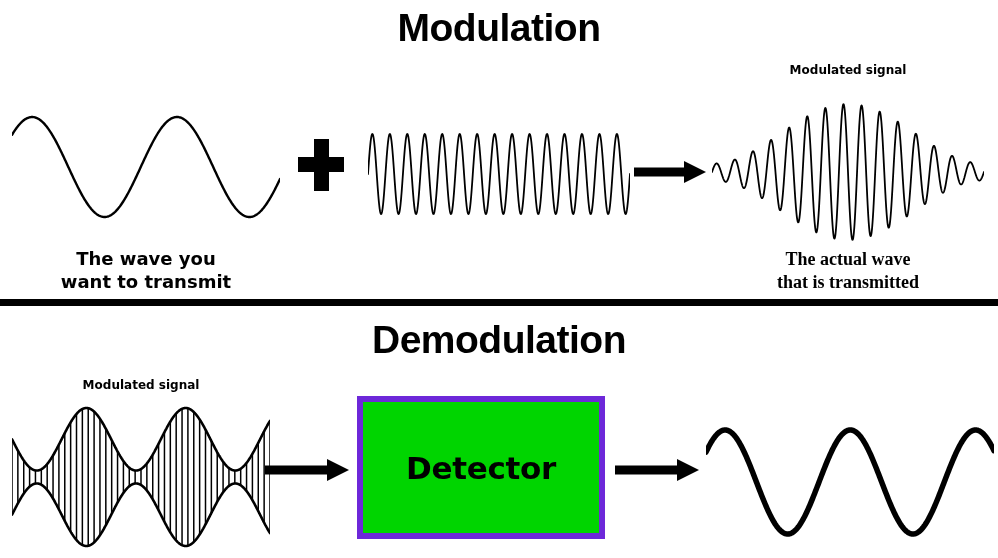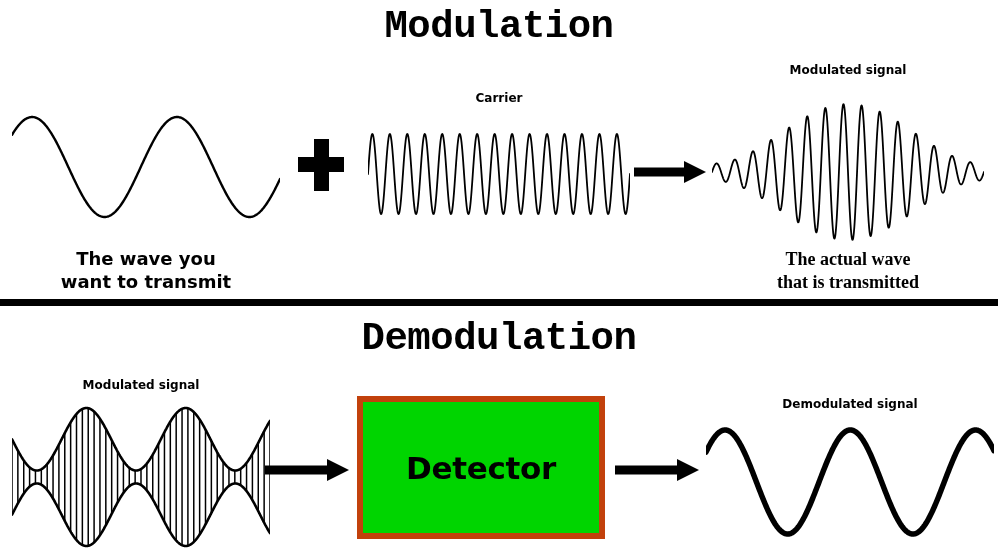--- a/index.html
+++ b/index.html
@@ -24,21 +24,21 @@
   .section-title {
     position: absolute;
     left: 0;
     width: 998px;
     text-align: center;
     font-weight: bold;
     font-size: 39px;
     letter-spacing: -0.5px;
     line-height: 1;
     color: #000;
-    font-family: Liberation Mono, monospace;
+    font-family: Liberation Sans, sans-serif;
   }
   #title-modulation { top: 8px; }
   #title-demodulation { top: 320px; }
 
   
   #divider {
     position: absolute;
     left: 0;
     top: 299px;
     width: 998px;
@@ -94,21 +94,21 @@
   }
 
   
   #detector-box {
     position: absolute;
     left: 357px;
     top: 396px;
     width: 248px;
     height: 143px;
     background: #00d500;
-    border: 6px solid #c2410c;
+    border: 6px solid #6d28d9;
     box-sizing: border-box;
     display: flex;
     align-items: center;
     justify-content: center;
   }
   #detector-label {
     font-weight: bold;
     font-size: 31px;
     color: #000;
     font-family: "DejaVu Sans", sans-serif;
@@ -130,21 +130,20 @@
     </div>
 
   <div class="caption" style="left:12px; top:248px; width:268px;">The wave you
 want to transmit</div>
 
   <div id="plus-sign">
     <span class="bar-h"></span>
     <span class="bar-v"></span>
   </div>
 
-  <div class="sig-label" style="left:368px; top:92px; width:262px;">Carrier</div>
 
   <div class="wave-host" id="host-carrier-wave" style="left: 368px; top: 128px; width: 262px; height: 92px;">
       <svg width="262" height="92" viewBox="0 0 262 92">
         <path d="M0.00 46.00L0.19 43.31L0.37 40.63L0.56 37.98L0.75 35.36L0.94 32.79L1.12 30.28L1.31 27.84L1.50 25.48L1.68 23.22L1.87 21.06L2.06 19.01L2.25 17.09L2.43 15.29L2.62 13.64L2.81 12.13L2.99 10.78L3.18 9.58L3.37 8.55L3.56 7.69L3.74 7.00L3.93 6.49L4.12 6.16L4.30 6.01L4.49 6.04L4.68 6.25L4.87 6.64L5.05 7.21L5.24 7.96L5.43 8.88L5.61 9.96L5.80 11.21L5.99 12.62L6.18 14.18L6.36 15.88L6.55 17.72L6.74 19.68L6.92 21.77L7.11 23.96L7.30 26.26L7.49 28.64L7.67 31.11L7.86 33.64L8.05 36.23L8.23 38.86L8.42 41.52L8.61 44.21L8.80 46.90L8.98 49.59L9.17 52.26L9.36 54.90L9.54 57.50L9.73 60.05L9.92 62.54L10.11 64.95L10.29 67.28L10.48 69.51L10.67 71.64L10.85 73.64L11.04 75.52L11.23 77.27L11.42 78.88L11.60 80.34L11.79 81.64L11.98 82.78L12.16 83.76L12.35 84.56L12.54 85.19L12.73 85.64L12.91 85.91L13.10 86.00L13.29 85.91L13.47 85.64L13.66 85.19L13.85 84.56L14.04 83.76L14.22 82.78L14.41 81.64L14.60 80.34L14.78 78.88L14.97 77.27L15.16 75.52L15.35 73.64L15.53 71.64L15.72 69.51L15.91 67.28L16.09 64.95L16.28 62.54L16.47 60.05L16.66 57.50L16.84 54.90L17.03 52.26L17.22 49.59L17.40 46.90L17.59 44.21L17.78 41.52L17.97 38.86L18.15 36.23L18.34 33.64L18.53 31.11L18.71 28.64L18.90 26.26L19.09 23.96L19.28 21.77L19.46 19.68L19.65 17.72L19.84 15.88L20.02 14.18L20.21 12.62L20.40 11.21L20.59 9.96L20.77 8.88L20.96 7.96L21.15 7.21L21.33 6.64L21.52 6.25L21.71 6.04L21.90 6.01L22.08 6.16L22.27 6.49L22.46 7.00L22.64 7.69L22.83 8.55L23.02 9.58L23.21 10.78L23.39 12.13L23.58 13.64L23.77 15.29L23.95 17.09L24.14 19.01L24.33 21.06L24.52 23.22L24.70 25.48L24.89 27.84L25.08 30.28L25.26 32.79L25.45 35.36L25.64 37.98L25.83 40.63L26.01 43.31L26.20 46.00L26.39 48.69L26.57 51.37L26.76 54.02L26.95 56.64L27.14 59.21L27.32 61.72L27.51 64.16L27.70 66.52L27.88 68.78L28.07 70.94L28.26 72.99L28.45 74.91L28.63 76.71L28.82 78.36L29.01 79.87L29.19 81.22L29.38 82.42L29.57 83.45L29.76 84.31L29.94 85.00L30.13 85.51L30.32 85.84L30.50 85.99L30.69 85.96L30.88 85.75L31.07 85.36L31.25 84.79L31.44 84.04L31.63 83.12L31.81 82.04L32.00 80.79L32.19 79.38L32.38 77.82L32.56 76.12L32.75 74.28L32.94 72.32L33.12 70.23L33.31 68.04L33.50 65.74L33.69 63.36L33.87 60.89L34.06 58.36L34.25 55.77L34.43 53.14L34.62 50.48L34.81 47.79L35.00 45.10L35.18 42.41L35.37 39.74L35.56 37.10L35.74 34.50L35.93 31.95L36.12 29.46L36.31 27.05L36.49 24.72L36.68 22.49L36.87 20.36L37.05 18.36L37.24 16.48L37.43 14.73L37.62 13.12L37.80 11.66L37.99 10.36L38.18 9.22L38.36 8.24L38.55 7.44L38.74 6.81L38.93 6.36L39.11 6.09L39.30 6.00L39.49 6.09L39.67 6.36L39.86 6.81L40.05 7.44L40.24 8.24L40.42 9.22L40.61 10.36L40.80 11.66L40.98 13.12L41.17 14.73L41.36 16.48L41.55 18.36L41.73 20.36L41.92 22.49L42.11 24.72L42.29 27.05L42.48 29.46L42.67 31.95L42.86 34.50L43.04 37.10L43.23 39.74L43.42 42.41L43.60 45.10L43.79 47.79L43.98 50.48L44.17 53.14L44.35 55.77L44.54 58.36L44.73 60.89L44.91 63.36L45.10 65.74L45.29 68.04L45.48 70.23L45.66 72.32L45.85 74.28L46.04 76.12L46.22 77.82L46.41 79.38L46.60 80.79L46.79 82.04L46.97 83.12L47.16 84.04L47.35 84.79L47.53 85.36L47.72 85.75L47.91 85.96L48.10 85.99L48.28 85.84L48.47 85.51L48.66 85.00L48.84 84.31L49.03 83.45L49.22 82.42L49.41 81.22L49.59 79.87L49.78 78.36L49.97 76.71L50.15 74.91L50.34 72.99L50.53 70.94L50.72 68.78L50.90 66.52L51.09 64.16L51.28 61.72L51.46 59.21L51.65 56.64L51.84 54.02L52.03 51.37L52.21 48.69L52.40 46.00L52.59 43.31L52.77 40.63L52.96 37.98L53.15 35.36L53.34 32.79L53.52 30.28L53.71 27.84L53.90 25.48L54.08 23.22L54.27 21.06L54.46 19.01L54.65 17.09L54.83 15.29L55.02 13.64L55.21 12.13L55.39 10.78L55.58 9.58L55.77 8.55L55.96 7.69L56.14 7.00L56.33 6.49L56.52 6.16L56.70 6.01L56.89 6.04L57.08 6.25L57.27 6.64L57.45 7.21L57.64 7.96L57.83 8.88L58.01 9.96L58.20 11.21L58.39 12.62L58.58 14.18L58.76 15.88L58.95 17.72L59.14 19.68L59.32 21.77L59.51 23.96L59.70 26.26L59.89 28.64L60.07 31.11L60.26 33.64L60.45 36.23L60.63 38.86L60.82 41.52L61.01 44.21L61.20 46.90L61.38 49.59L61.57 52.26L61.76 54.90L61.94 57.50L62.13 60.05L62.32 62.54L62.51 64.95L62.69 67.28L62.88 69.51L63.07 71.64L63.25 73.64L63.44 75.52L63.63 77.27L63.82 78.88L64.00 80.34L64.19 81.64L64.38 82.78L64.56 83.76L64.75 84.56L64.94 85.19L65.13 85.64L65.31 85.91L65.50 86.00L65.69 85.91L65.87 85.64L66.06 85.19L66.25 84.56L66.44 83.76L66.62 82.78L66.81 81.64L67.00 80.34L67.18 78.88L67.37 77.27L67.56 75.52L67.75 73.64L67.93 71.64L68.12 69.51L68.31 67.28L68.49 64.95L68.68 62.54L68.87 60.05L69.06 57.50L69.24 54.90L69.43 52.26L69.62 49.59L69.80 46.90L69.99 44.21L70.18 41.52L70.37 38.86L70.55 36.23L70.74 33.64L70.93 31.11L71.11 28.64L71.30 26.26L71.49 23.96L71.68 21.77L71.86 19.68L72.05 17.72L72.24 15.88L72.42 14.18L72.61 12.62L72.80 11.21L72.99 9.96L73.17 8.88L73.36 7.96L73.55 7.21L73.73 6.64L73.92 6.25L74.11 6.04L74.30 6.01L74.48 6.16L74.67 6.49L74.86 7.00L75.04 7.69L75.23 8.55L75.42 9.58L75.61 10.78L75.79 12.13L75.98 13.64L76.17 15.29L76.35 17.09L76.54 19.01L76.73 21.06L76.92 23.22L77.10 25.48L77.29 27.84L77.48 30.28L77.66 32.79L77.85 35.36L78.04 37.98L78.23 40.63L78.41 43.31L78.60 46.00L78.79 48.69L78.97 51.37L79.16 54.02L79.35 56.64L79.54 59.21L79.72 61.72L79.91 64.16L80.10 66.52L80.28 68.78L80.47 70.94L80.66 72.99L80.85 74.91L81.03 76.71L81.22 78.36L81.41 79.87L81.59 81.22L81.78 82.42L81.97 83.45L82.16 84.31L82.34 85.00L82.53 85.51L82.72 85.84L82.90 85.99L83.09 85.96L83.28 85.75L83.47 85.36L83.65 84.79L83.84 84.04L84.03 83.12L84.21 82.04L84.40 80.79L84.59 79.38L84.78 77.82L84.96 76.12L85.15 74.28L85.34 72.32L85.52 70.23L85.71 68.04L85.90 65.74L86.09 63.36L86.27 60.89L86.46 58.36L86.65 55.77L86.83 53.14L87.02 50.48L87.21 47.79L87.40 45.10L87.58 42.41L87.77 39.74L87.96 37.10L88.14 34.50L88.33 31.95L88.52 29.46L88.71 27.05L88.89 24.72L89.08 22.49L89.27 20.36L89.45 18.36L89.64 16.48L89.83 14.73L90.02 13.12L90.20 11.66L90.39 10.36L90.58 9.22L90.76 8.24L90.95 7.44L91.14 6.81L91.33 6.36L91.51 6.09L91.70 6.00L91.89 6.09L92.07 6.36L92.26 6.81L92.45 7.44L92.64 8.24L92.82 9.22L93.01 10.36L93.20 11.66L93.38 13.12L93.57 14.73L93.76 16.48L93.95 18.36L94.13 20.36L94.32 22.49L94.51 24.72L94.69 27.05L94.88 29.46L95.07 31.95L95.26 34.50L95.44 37.10L95.63 39.74L95.82 42.41L96.00 45.10L96.19 47.79L96.38 50.48L96.57 53.14L96.75 55.77L96.94 58.36L97.13 60.89L97.31 63.36L97.50 65.74L97.69 68.04L97.88 70.23L98.06 72.32L98.25 74.28L98.44 76.12L98.62 77.82L98.81 79.38L99.00 80.79L99.19 82.04L99.37 83.12L99.56 84.04L99.75 84.79L99.93 85.36L100.12 85.75L100.31 85.96L100.50 85.99L100.68 85.84L100.87 85.51L101.06 85.00L101.24 84.31L101.43 83.45L101.62 82.42L101.81 81.22L101.99 79.87L102.18 78.36L102.37 76.71L102.55 74.91L102.74 72.99L102.93 70.94L103.12 68.78L103.30 66.52L103.49 64.16L103.68 61.72L103.86 59.21L104.05 56.64L104.24 54.02L104.43 51.37L104.61 48.69L104.80 46.00L104.99 43.31L105.17 40.63L105.36 37.98L105.55 35.36L105.74 32.79L105.92 30.28L106.11 27.84L106.30 25.48L106.48 23.22L106.67 21.06L106.86 19.01L107.05 17.09L107.23 15.29L107.42 13.64L107.61 12.13L107.79 10.78L107.98 9.58L108.17 8.55L108.36 7.69L108.54 7.00L108.73 6.49L108.92 6.16L109.10 6.01L109.29 6.04L109.48 6.25L109.67 6.64L109.85 7.21L110.04 7.96L110.23 8.88L110.41 9.96L110.60 11.21L110.79 12.62L110.98 14.18L111.16 15.88L111.35 17.72L111.54 19.68L111.72 21.77L111.91 23.96L112.10 26.26L112.29 28.64L112.47 31.11L112.66 33.64L112.85 36.23L113.03 38.86L113.22 41.52L113.41 44.21L113.60 46.90L113.78 49.59L113.97 52.26L114.16 54.90L114.34 57.50L114.53 60.05L114.72 62.54L114.91 64.95L115.09 67.28L115.28 69.51L115.47 71.64L115.65 73.64L115.84 75.52L116.03 77.27L116.22 78.88L116.40 80.34L116.59 81.64L116.78 82.78L116.96 83.76L117.15 84.56L117.34 85.19L117.53 85.64L117.71 85.91L117.90 86.00L118.09 85.91L118.27 85.64L118.46 85.19L118.65 84.56L118.84 83.76L119.02 82.78L119.21 81.64L119.40 80.34L119.58 78.88L119.77 77.27L119.96 75.52L120.15 73.64L120.33 71.64L120.52 69.51L120.71 67.28L120.89 64.95L121.08 62.54L121.27 60.05L121.46 57.50L121.64 54.90L121.83 52.26L122.02 49.59L122.20 46.90L122.39 44.21L122.58 41.52L122.77 38.86L122.95 36.23L123.14 33.64L123.33 31.11L123.51 28.64L123.70 26.26L123.89 23.96L124.08 21.77L124.26 19.68L124.45 17.72L124.64 15.88L124.82 14.18L125.01 12.62L125.20 11.21L125.39 9.96L125.57 8.88L125.76 7.96L125.95 7.21L126.13 6.64L126.32 6.25L126.51 6.04L126.70 6.01L126.88 6.16L127.07 6.49L127.26 7.00L127.44 7.69L127.63 8.55L127.82 9.58L128.01 10.78L128.19 12.13L128.38 13.64L128.57 15.29L128.75 17.09L128.94 19.01L129.13 21.06L129.32 23.22L129.50 25.48L129.69 27.84L129.88 30.28L130.06 32.79L130.25 35.36L130.44 37.98L130.63 40.63L130.81 43.31L131.00 46.00L131.19 48.69L131.37 51.37L131.56 54.02L131.75 56.64L131.94 59.21L132.12 61.72L132.31 64.16L132.50 66.52L132.68 68.78L132.87 70.94L133.06 72.99L133.25 74.91L133.43 76.71L133.62 78.36L133.81 79.87L133.99 81.22L134.18 82.42L134.37 83.45L134.56 84.31L134.74 85.00L134.93 85.51L135.12 85.84L135.30 85.99L135.49 85.96L135.68 85.75L135.87 85.36L136.05 84.79L136.24 84.04L136.43 83.12L136.61 82.04L136.80 80.79L136.99 79.38L137.18 77.82L137.36 76.12L137.55 74.28L137.74 72.32L137.92 70.23L138.11 68.04L138.30 65.74L138.49 63.36L138.67 60.89L138.86 58.36L139.05 55.77L139.23 53.14L139.42 50.48L139.61 47.79L139.80 45.10L139.98 42.41L140.17 39.74L140.36 37.10L140.54 34.50L140.73 31.95L140.92 29.46L141.11 27.05L141.29 24.72L141.48 22.49L141.67 20.36L141.85 18.36L142.04 16.48L142.23 14.73L142.42 13.12L142.60 11.66L142.79 10.36L142.98 9.22L143.16 8.24L143.35 7.44L143.54 6.81L143.73 6.36L143.91 6.09L144.10 6.00L144.29 6.09L144.47 6.36L144.66 6.81L144.85 7.44L145.04 8.24L145.22 9.22L145.41 10.36L145.60 11.66L145.78 13.12L145.97 14.73L146.16 16.48L146.35 18.36L146.53 20.36L146.72 22.49L146.91 24.72L147.09 27.05L147.28 29.46L147.47 31.95L147.66 34.50L147.84 37.10L148.03 39.74L148.22 42.41L148.40 45.10L148.59 47.79L148.78 50.48L148.97 53.14L149.15 55.77L149.34 58.36L149.53 60.89L149.71 63.36L149.90 65.74L150.09 68.04L150.28 70.23L150.46 72.32L150.65 74.28L150.84 76.12L151.02 77.82L151.21 79.38L151.40 80.79L151.59 82.04L151.77 83.12L151.96 84.04L152.15 84.79L152.33 85.36L152.52 85.75L152.71 85.96L152.90 85.99L153.08 85.84L153.27 85.51L153.46 85.00L153.64 84.31L153.83 83.45L154.02 82.42L154.21 81.22L154.39 79.87L154.58 78.36L154.77 76.71L154.95 74.91L155.14 72.99L155.33 70.94L155.52 68.78L155.70 66.52L155.89 64.16L156.08 61.72L156.26 59.21L156.45 56.64L156.64 54.02L156.83 51.37L157.01 48.69L157.20 46.00L157.39 43.31L157.57 40.63L157.76 37.98L157.95 35.36L158.14 32.79L158.32 30.28L158.51 27.84L158.70 25.48L158.88 23.22L159.07 21.06L159.26 19.01L159.45 17.09L159.63 15.29L159.82 13.64L160.01 12.13L160.19 10.78L160.38 9.58L160.57 8.55L160.76 7.69L160.94 7.00L161.13 6.49L161.32 6.16L161.50 6.01L161.69 6.04L161.88 6.25L162.07 6.64L162.25 7.21L162.44 7.96L162.63 8.88L162.81 9.96L163.00 11.21L163.19 12.62L163.38 14.18L163.56 15.88L163.75 17.72L163.94 19.68L164.12 21.77L164.31 23.96L164.50 26.26L164.69 28.64L164.87 31.11L165.06 33.64L165.25 36.23L165.43 38.86L165.62 41.52L165.81 44.21L166.00 46.90L166.18 49.59L166.37 52.26L166.56 54.90L166.74 57.50L166.93 60.05L167.12 62.54L167.31 64.95L167.49 67.28L167.68 69.51L167.87 71.64L168.05 73.64L168.24 75.52L168.43 77.27L168.62 78.88L168.80 80.34L168.99 81.64L169.18 82.78L169.36 83.76L169.55 84.56L169.74 85.19L169.93 85.64L170.11 85.91L170.30 86.00L170.49 85.91L170.67 85.64L170.86 85.19L171.05 84.56L171.24 83.76L171.42 82.78L171.61 81.64L171.80 80.34L171.98 78.88L172.17 77.27L172.36 75.52L172.55 73.64L172.73 71.64L172.92 69.51L173.11 67.28L173.29 64.95L173.48 62.54L173.67 60.05L173.86 57.50L174.04 54.90L174.23 52.26L174.42 49.59L174.60 46.90L174.79 44.21L174.98 41.52L175.17 38.86L175.35 36.23L175.54 33.64L175.73 31.11L175.91 28.64L176.10 26.26L176.29 23.96L176.48 21.77L176.66 19.68L176.85 17.72L177.04 15.88L177.22 14.18L177.41 12.62L177.60 11.21L177.79 9.96L177.97 8.88L178.16 7.96L178.35 7.21L178.53 6.64L178.72 6.25L178.91 6.04L179.10 6.01L179.28 6.16L179.47 6.49L179.66 7.00L179.84 7.69L180.03 8.55L180.22 9.58L180.41 10.78L180.59 12.13L180.78 13.64L180.97 15.29L181.15 17.09L181.34 19.01L181.53 21.06L181.72 23.22L181.90 25.48L182.09 27.84L182.28 30.28L182.46 32.79L182.65 35.36L182.84 37.98L183.03 40.63L183.21 43.31L183.40 46.00L183.59 48.69L183.77 51.37L183.96 54.02L184.15 56.64L184.34 59.21L184.52 61.72L184.71 64.16L184.90 66.52L185.08 68.78L185.27 70.94L185.46 72.99L185.65 74.91L185.83 76.71L186.02 78.36L186.21 79.87L186.39 81.22L186.58 82.42L186.77 83.45L186.96 84.31L187.14 85.00L187.33 85.51L187.52 85.84L187.70 85.99L187.89 85.96L188.08 85.75L188.27 85.36L188.45 84.79L188.64 84.04L188.83 83.12L189.01 82.04L189.20 80.79L189.39 79.38L189.58 77.82L189.76 76.12L189.95 74.28L190.14 72.32L190.32 70.23L190.51 68.04L190.70 65.74L190.89 63.36L191.07 60.89L191.26 58.36L191.45 55.77L191.63 53.14L191.82 50.48L192.01 47.79L192.20 45.10L192.38 42.41L192.57 39.74L192.76 37.10L192.94 34.50L193.13 31.95L193.32 29.46L193.51 27.05L193.69 24.72L193.88 22.49L194.07 20.36L194.25 18.36L194.44 16.48L194.63 14.73L194.82 13.12L195.00 11.66L195.19 10.36L195.38 9.22L195.56 8.24L195.75 7.44L195.94 6.81L196.13 6.36L196.31 6.09L196.50 6.00L196.69 6.09L196.87 6.36L197.06 6.81L197.25 7.44L197.44 8.24L197.62 9.22L197.81 10.36L198.00 11.66L198.18 13.12L198.37 14.73L198.56 16.48L198.75 18.36L198.93 20.36L199.12 22.49L199.31 24.72L199.49 27.05L199.68 29.46L199.87 31.95L200.06 34.50L200.24 37.10L200.43 39.74L200.62 42.41L200.80 45.10L200.99 47.79L201.18 50.48L201.37 53.14L201.55 55.77L201.74 58.36L201.93 60.89L202.11 63.36L202.30 65.74L202.49 68.04L202.68 70.23L202.86 72.32L203.05 74.28L203.24 76.12L203.42 77.82L203.61 79.38L203.80 80.79L203.99 82.04L204.17 83.12L204.36 84.04L204.55 84.79L204.73 85.36L204.92 85.75L205.11 85.96L205.30 85.99L205.48 85.84L205.67 85.51L205.86 85.00L206.04 84.31L206.23 83.45L206.42 82.42L206.61 81.22L206.79 79.87L206.98 78.36L207.17 76.71L207.35 74.91L207.54 72.99L207.73 70.94L207.92 68.78L208.10 66.52L208.29 64.16L208.48 61.72L208.66 59.21L208.85 56.64L209.04 54.02L209.23 51.37L209.41 48.69L209.60 46.00L209.79 43.31L209.97 40.63L210.16 37.98L210.35 35.36L210.54 32.79L210.72 30.28L210.91 27.84L211.10 25.48L211.28 23.22L211.47 21.06L211.66 19.01L211.85 17.09L212.03 15.29L212.22 13.64L212.41 12.13L212.59 10.78L212.78 9.58L212.97 8.55L213.16 7.69L213.34 7.00L213.53 6.49L213.72 6.16L213.90 6.01L214.09 6.04L214.28 6.25L214.47 6.64L214.65 7.21L214.84 7.96L215.03 8.88L215.21 9.96L215.40 11.21L215.59 12.62L215.78 14.18L215.96 15.88L216.15 17.72L216.34 19.68L216.52 21.77L216.71 23.96L216.90 26.26L217.09 28.64L217.27 31.11L217.46 33.64L217.65 36.23L217.83 38.86L218.02 41.52L218.21 44.21L218.40 46.90L218.58 49.59L218.77 52.26L218.96 54.90L219.14 57.50L219.33 60.05L219.52 62.54L219.71 64.95L219.89 67.28L220.08 69.51L220.27 71.64L220.45 73.64L220.64 75.52L220.83 77.27L221.02 78.88L221.20 80.34L221.39 81.64L221.58 82.78L221.76 83.76L221.95 84.56L222.14 85.19L222.33 85.64L222.51 85.91L222.70 86.00L222.89 85.91L223.07 85.64L223.26 85.19L223.45 84.56L223.64 83.76L223.82 82.78L224.01 81.64L224.20 80.34L224.38 78.88L224.57 77.27L224.76 75.52L224.95 73.64L225.13 71.64L225.32 69.51L225.51 67.28L225.69 64.95L225.88 62.54L226.07 60.05L226.26 57.50L226.44 54.90L226.63 52.26L226.82 49.59L227.00 46.90L227.19 44.21L227.38 41.52L227.57 38.86L227.75 36.23L227.94 33.64L228.13 31.11L228.31 28.64L228.50 26.26L228.69 23.96L228.88 21.77L229.06 19.68L229.25 17.72L229.44 15.88L229.62 14.18L229.81 12.62L230.00 11.21L230.19 9.96L230.37 8.88L230.56 7.96L230.75 7.21L230.93 6.64L231.12 6.25L231.31 6.04L231.50 6.01L231.68 6.16L231.87 6.49L232.06 7.00L232.24 7.69L232.43 8.55L232.62 9.58L232.81 10.78L232.99 12.13L233.18 13.64L233.37 15.29L233.55 17.09L233.74 19.01L233.93 21.06L234.12 23.22L234.30 25.48L234.49 27.84L234.68 30.28L234.86 32.79L235.05 35.36L235.24 37.98L235.43 40.63L235.61 43.31L235.80 46.00L235.99 48.69L236.17 51.37L236.36 54.02L236.55 56.64L236.74 59.21L236.92 61.72L237.11 64.16L237.30 66.52L237.48 68.78L237.67 70.94L237.86 72.99L238.05 74.91L238.23 76.71L238.42 78.36L238.61 79.87L238.79 81.22L238.98 82.42L239.17 83.45L239.36 84.31L239.54 85.00L239.73 85.51L239.92 85.84L240.10 85.99L240.29 85.96L240.48 85.75L240.67 85.36L240.85 84.79L241.04 84.04L241.23 83.12L241.41 82.04L241.60 80.79L241.79 79.38L241.98 77.82L242.16 76.12L242.35 74.28L242.54 72.32L242.72 70.23L242.91 68.04L243.10 65.74L243.29 63.36L243.47 60.89L243.66 58.36L243.85 55.77L244.03 53.14L244.22 50.48L244.41 47.79L244.60 45.10L244.78 42.41L244.97 39.74L245.16 37.10L245.34 34.50L245.53 31.95L245.72 29.46L245.91 27.05L246.09 24.72L246.28 22.49L246.47 20.36L246.65 18.36L246.84 16.48L247.03 14.73L247.22 13.12L247.40 11.66L247.59 10.36L247.78 9.22L247.96 8.24L248.15 7.44L248.34 6.81L248.53 6.36L248.71 6.09L248.90 6.00L249.09 6.09L249.27 6.36L249.46 6.81L249.65 7.44L249.84 8.24L250.02 9.22L250.21 10.36L250.40 11.66L250.58 13.12L250.77 14.73L250.96 16.48L251.15 18.36L251.33 20.36L251.52 22.49L251.71 24.72L251.89 27.05L252.08 29.46L252.27 31.95L252.46 34.50L252.64 37.10L252.83 39.74L253.02 42.41L253.20 45.10L253.39 47.79L253.58 50.48L253.77 53.14L253.95 55.77L254.14 58.36L254.33 60.89L254.51 63.36L254.70 65.74L254.89 68.04L255.08 70.23L255.26 72.32L255.45 74.28L255.64 76.12L255.82 77.82L256.01 79.38L256.20 80.79L256.39 82.04L256.57 83.12L256.76 84.04L256.95 84.79L257.13 85.36L257.32 85.75L257.51 85.96L257.70 85.99L257.88 85.84L258.07 85.51L258.26 85.00L258.44 84.31L258.63 83.45L258.82 82.42L259.01 81.22L259.19 79.87L259.38 78.36L259.57 76.71L259.75 74.91L259.94 72.99L260.13 70.94L260.32 68.78L260.50 66.52L260.69 64.16L260.88 61.72L261.06 59.21L261.25 56.64L261.44 54.02L261.63 51.37L261.81 48.69L262.00 46.00" fill="none" stroke="#000000" stroke-width="1.8" stroke-linecap="round" stroke-linejoin="round"></path>
       </svg>
     </div>
 
 
   <div class="wave-host" id="host-arrow-modulation" style="left: 634px; top: 158px;">
       <svg width="72" height="28" viewBox="0 0 72 28">
@@ -235,21 +234,20 @@
     <span id="detector-label">Detector</span>
   </div>
 
   <div class="wave-host" id="host-arrow-detector-out" style="left: 615px; top: 456px;">
       <svg width="84" height="28" viewBox="0 0 84 28">
         <rect x="0" y="9.5" width="62" height="9" fill="#000000"></rect>
         <path d="M62 3L84 14L62 25Z" fill="#000000"></path>
       </svg>
     </div>
 
-  <div class="sig-label" style="left:706px; top:398px; width:288px;">Demodulated signal</div>
 
   <div class="wave-host" id="host-demodulated-wave" style="left: 706px; top: 420px; width: 288px; height: 124px;">
       <svg width="288" height="124" viewBox="0 0 288 124">
         <path d="M0.00 32.17L0.72 30.65L1.44 29.18L2.16 27.74L2.88 26.35L3.60 25.01L4.32 23.71L5.04 22.46L5.76 21.27L6.48 20.13L7.20 19.04L7.92 18.01L8.64 17.04L9.36 16.13L10.08 15.27L10.80 14.48L11.52 13.75L12.24 13.08L12.96 12.47L13.68 11.93L14.40 11.46L15.12 11.05L15.84 10.71L16.56 10.43L17.28 10.22L18.00 10.08L18.72 10.01L19.44 10.01L20.16 10.07L20.88 10.20L21.60 10.40L22.32 10.66L23.04 11.00L23.76 11.40L24.48 11.86L25.20 12.39L25.92 12.99L26.64 13.65L27.36 14.37L28.08 15.16L28.80 16.00L29.52 16.91L30.24 17.87L30.96 18.90L31.68 19.97L32.40 21.11L33.12 22.29L33.84 23.53L34.56 24.82L35.28 26.16L36.00 27.54L36.72 28.97L37.44 30.45L38.16 31.96L38.88 33.51L39.60 35.10L40.32 36.73L41.04 38.38L41.76 40.07L42.48 41.79L43.20 43.53L43.92 45.30L44.64 47.09L45.36 48.90L46.08 50.73L46.80 52.57L47.52 54.42L48.24 56.28L48.96 58.16L49.68 60.03L50.40 61.91L51.12 63.79L51.84 65.66L52.56 67.53L53.28 69.40L54.00 71.25L54.72 73.10L55.44 74.92L56.16 76.73L56.88 78.53L57.60 80.30L58.32 82.04L59.04 83.76L59.76 85.45L60.48 87.11L61.20 88.74L61.92 90.34L62.64 91.89L63.36 93.41L64.08 94.89L64.80 96.32L65.52 97.71L66.24 99.05L66.96 100.34L67.68 101.59L68.40 102.78L69.12 103.92L69.84 105.00L70.56 106.03L71.28 107.00L72.00 107.91L72.72 108.77L73.44 109.56L74.16 110.28L74.88 110.95L75.60 111.55L76.32 112.09L77.04 112.56L77.76 112.97L78.48 113.31L79.20 113.58L79.92 113.78L80.64 113.92L81.36 113.99L82.08 113.99L82.80 113.93L83.52 113.79L84.24 113.59L84.96 113.32L85.68 112.99L86.40 112.58L87.12 112.12L87.84 111.58L88.56 110.98L89.28 110.32L90.00 109.60L90.72 108.81L91.44 107.96L92.16 107.05L92.88 106.08L93.60 105.06L94.32 103.98L95.04 102.84L95.76 101.65L96.48 100.41L97.20 99.12L97.92 97.78L98.64 96.40L99.36 94.96L100.08 93.49L100.80 91.97L101.52 90.42L102.24 88.83L102.96 87.20L103.68 85.54L104.40 83.85L105.12 82.13L105.84 80.39L106.56 78.62L107.28 76.83L108.00 75.02L108.72 73.19L109.44 71.35L110.16 69.50L110.88 67.63L111.60 65.76L112.32 63.89L113.04 62.01L113.76 60.13L114.48 58.25L115.20 56.38L115.92 54.52L116.64 52.67L117.36 50.82L118.08 49.00L118.80 47.19L119.52 45.40L120.24 43.63L120.96 41.88L121.68 40.16L122.40 38.47L123.12 36.81L123.84 35.19L124.56 33.60L125.28 32.04L126.00 30.52L126.72 29.05L127.44 27.62L128.16 26.23L128.88 24.89L129.60 23.60L130.32 22.36L131.04 21.17L131.76 20.03L132.48 18.95L133.20 17.93L133.92 16.96L134.64 16.05L135.36 15.20L136.08 14.41L136.80 13.69L137.52 13.02L138.24 12.42L138.96 11.89L139.68 11.42L140.40 11.02L141.12 10.68L141.84 10.41L142.56 10.21L143.28 10.07L144.00 10.01L144.72 10.01L145.44 10.08L146.16 10.21L146.88 10.42L147.60 10.69L148.32 11.03L149.04 11.43L149.76 11.91L150.48 12.44L151.20 13.04L151.92 13.71L152.64 14.44L153.36 15.23L154.08 16.08L154.80 16.99L155.52 17.96L156.24 18.99L156.96 20.07L157.68 21.21L158.40 22.40L159.12 23.64L159.84 24.94L160.56 26.28L161.28 27.67L162.00 29.10L162.72 30.58L163.44 32.09L164.16 33.65L164.88 35.24L165.60 36.87L166.32 38.53L167.04 40.22L167.76 41.94L168.48 43.69L169.20 45.46L169.92 47.25L170.64 49.06L171.36 50.89L172.08 52.73L172.80 54.58L173.52 56.45L174.24 58.32L174.96 60.19L175.68 62.07L176.40 63.95L177.12 65.83L177.84 67.70L178.56 69.56L179.28 71.41L180.00 73.25L180.72 75.08L181.44 76.89L182.16 78.68L182.88 80.45L183.60 82.19L184.32 83.91L185.04 85.60L185.76 87.26L186.48 88.88L187.20 90.47L187.92 92.03L188.64 93.54L189.36 95.01L190.08 96.44L190.80 97.83L191.52 99.17L192.24 100.45L192.96 101.69L193.68 102.88L194.40 104.02L195.12 105.09L195.84 106.12L196.56 107.08L197.28 107.99L198.00 108.84L198.72 109.62L199.44 110.35L200.16 111.01L200.88 111.60L201.60 112.13L202.32 112.60L203.04 113.00L203.76 113.33L204.48 113.60L205.20 113.80L205.92 113.93L206.64 113.99L207.36 113.99L208.08 113.92L208.80 113.78L209.52 113.57L210.24 113.30L210.96 112.95L211.68 112.55L212.40 112.07L213.12 111.53L213.84 110.93L214.56 110.26L215.28 109.53L216.00 108.74L216.72 107.88L217.44 106.97L218.16 106.00L218.88 104.97L219.60 103.88L220.32 102.74L221.04 101.55L221.76 100.30L222.48 99.01L223.20 97.66L223.92 96.27L224.64 94.84L225.36 93.36L226.08 91.84L226.80 90.28L227.52 88.69L228.24 87.06L228.96 85.40L229.68 83.70L230.40 81.98L231.12 80.24L231.84 78.47L232.56 76.67L233.28 74.86L234.00 73.03L234.72 71.19L235.44 69.34L236.16 67.47L236.88 65.60L237.60 63.72L238.32 61.85L239.04 59.97L239.76 58.09L240.48 56.22L241.20 54.36L241.92 52.51L242.64 50.67L243.36 48.84L244.08 47.03L244.80 45.24L245.52 43.48L246.24 41.73L246.96 40.02L247.68 38.33L248.40 36.67L249.12 35.05L249.84 33.46L250.56 31.91L251.28 30.39L252.00 28.92L252.72 27.50L253.44 26.11L254.16 24.78L254.88 23.49L255.60 22.25L256.32 21.07L257.04 19.94L257.76 18.86L258.48 17.84L259.20 16.88L259.92 15.97L260.64 15.13L261.36 14.35L262.08 13.62L262.80 12.97L263.52 12.37L264.24 11.85L264.96 11.38L265.68 10.99L266.40 10.65L267.12 10.39L267.84 10.19L268.56 10.07L269.28 10.01L270.00 10.01L270.72 10.09L271.44 10.23L272.16 10.44L272.88 10.72L273.60 11.06L274.32 11.47L275.04 11.95L275.76 12.49L276.48 13.10L277.20 13.77L277.92 14.50L278.64 15.30L279.36 16.16L280.08 17.07L280.80 18.05L281.52 19.08L282.24 20.17L282.96 21.31L283.68 22.51L284.40 23.75L285.12 25.05L285.84 26.40L286.56 27.79L287.28 29.23L288.00 30.71" fill="none" stroke="#000000" stroke-width="5.5" stroke-linecap="round" stroke-linejoin="round"></path>
       </svg>
     </div>
 
 </div>
 
 </body></html>

